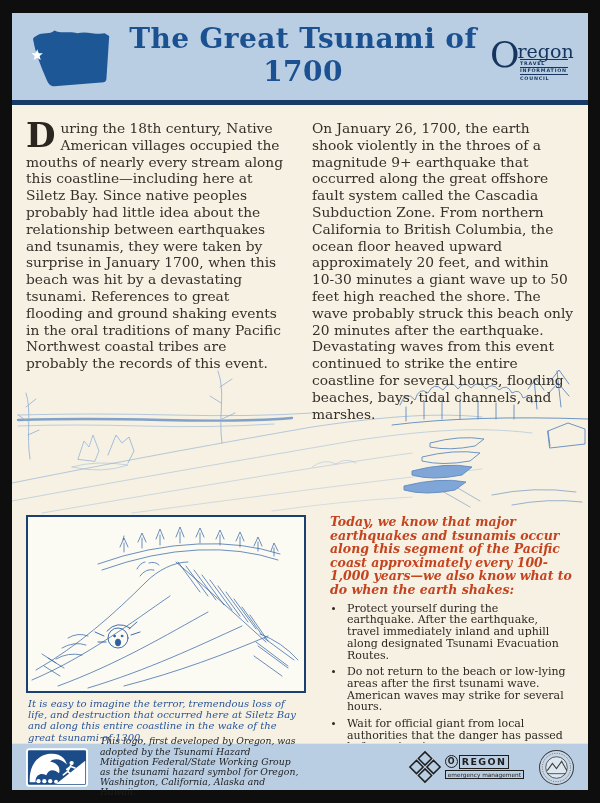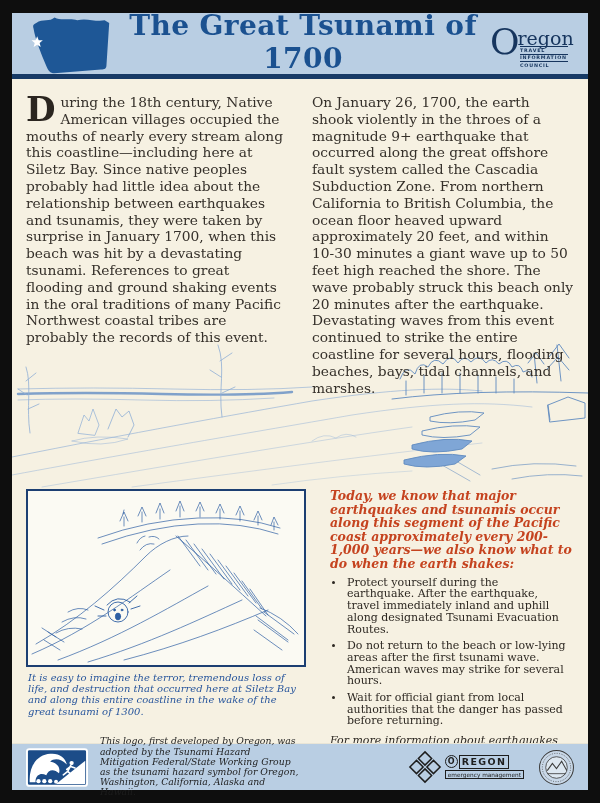--- a/index.html
+++ b/index.html
@@ -3,21 +3,21 @@
 <meta charset="utf-8">
 <style>
   * { margin:0; padding:0; box-sizing:border-box; }
   html,body { width:600px; height:803px; }
   body { font-family:"DejaVu Serif", serif; }
 
   .page { width:600px; height:803px; background:var(--frame_black,#0e0e0e); padding:13px 12px; }
   .panel { width:100%; height:100%; display:flex; flex-direction:column; background:var(--panel_cream,#f6f1e2); }
 
   
-  .header { height:61px; background:var(--header_blue,#b9cee3); display:flex; align-items:center; padding:0 10px 0 12px; flex:0 0 auto; }
+  .header { height:87px; background:var(--header_blue,#b9cee3); display:flex; align-items:center; padding:0 10px 0 12px; flex:0 0 auto; }
   .state-logo svg { width:92px; height:62px; display:block; }
   .title { flex:1; text-align:center; font-weight:bold; font-size:28px; color:var(--title_blue,#1b5190); letter-spacing:0.4px; padding-bottom:4px; }
   .otic { width:88px; color:#16355e; padding-top:8px; }
   .otic-row { display:flex; align-items:flex-start; }
   .otic-o { font-size:36px; line-height:0.85; }
   .otic-rest { font-size:19px; line-height:1; margin-left:-2px; margin-top:2px; }
   .otic-subs { width:48px; margin-left:30px; margin-top:-11px; }
   .otic-sub-line { border-top:0.7px solid #16355e; font-family:"DejaVu Sans",sans-serif; font-weight:bold; font-size:4.8px; line-height:5.8px; letter-spacing:0.8px; padding-top:0.6px; }
   .header-rule { height:5px; background:var(--navy_rule,#173a66); flex:0 0 auto; }
 
@@ -160,21 +160,21 @@
                 <circle cx="86.5" cy="118" r="0.9" fill="#2e5fa3"></circle>
                 <circle cx="94" cy="118" r="0.9" fill="#2e5fa3"></circle>
                 <ellipse cx="90" cy="124.5" rx="2.6" ry="3.4" fill="#2e5fa3"></ellipse>
               </g>
             </svg>
           </div>
           <p class="caption">It is easy to imagine the terror, tremendous loss of life, and destruction that occurred here at Siletz Bay and along this entire coastline in the wake of the great tsunami of 1300.</p>
         </div>
 
         <div class="advice">
-          <p class="advice-heading">Today, we know that major earthquakes and tsunamis occur along this segment of the Pacific coast approximately every 200-1,000 years—we also know what to do when the earth shakes:</p>
+          <p class="advice-heading">Today, we know that major earthquakes and tsunamis occur along this segment of the Pacific coast approximately every 100-1,000 years—we also know what to do when the earth shakes:</p>
           <ul>
             <li>Protect yourself during the earthquake. After the earthquake, travel immediately inland and uphill along designated Tsunami Evacuation Routes.</li>
             <li>Do not return to the beach or low-lying areas after the first tsunami wave. American waves may strike for several hours.</li>
             <li>Wait for official giant from local authorities that the danger has passed before returning.</li>
           </ul>
           <p class="advice-footer">For more information about earthquakes and tsunamis contact your local emergency planning office, Oregon Emergency Management, or the Oregon Department of Geology and Mineral Industries.</p>
         </div>
       </div>
     </div>
 

